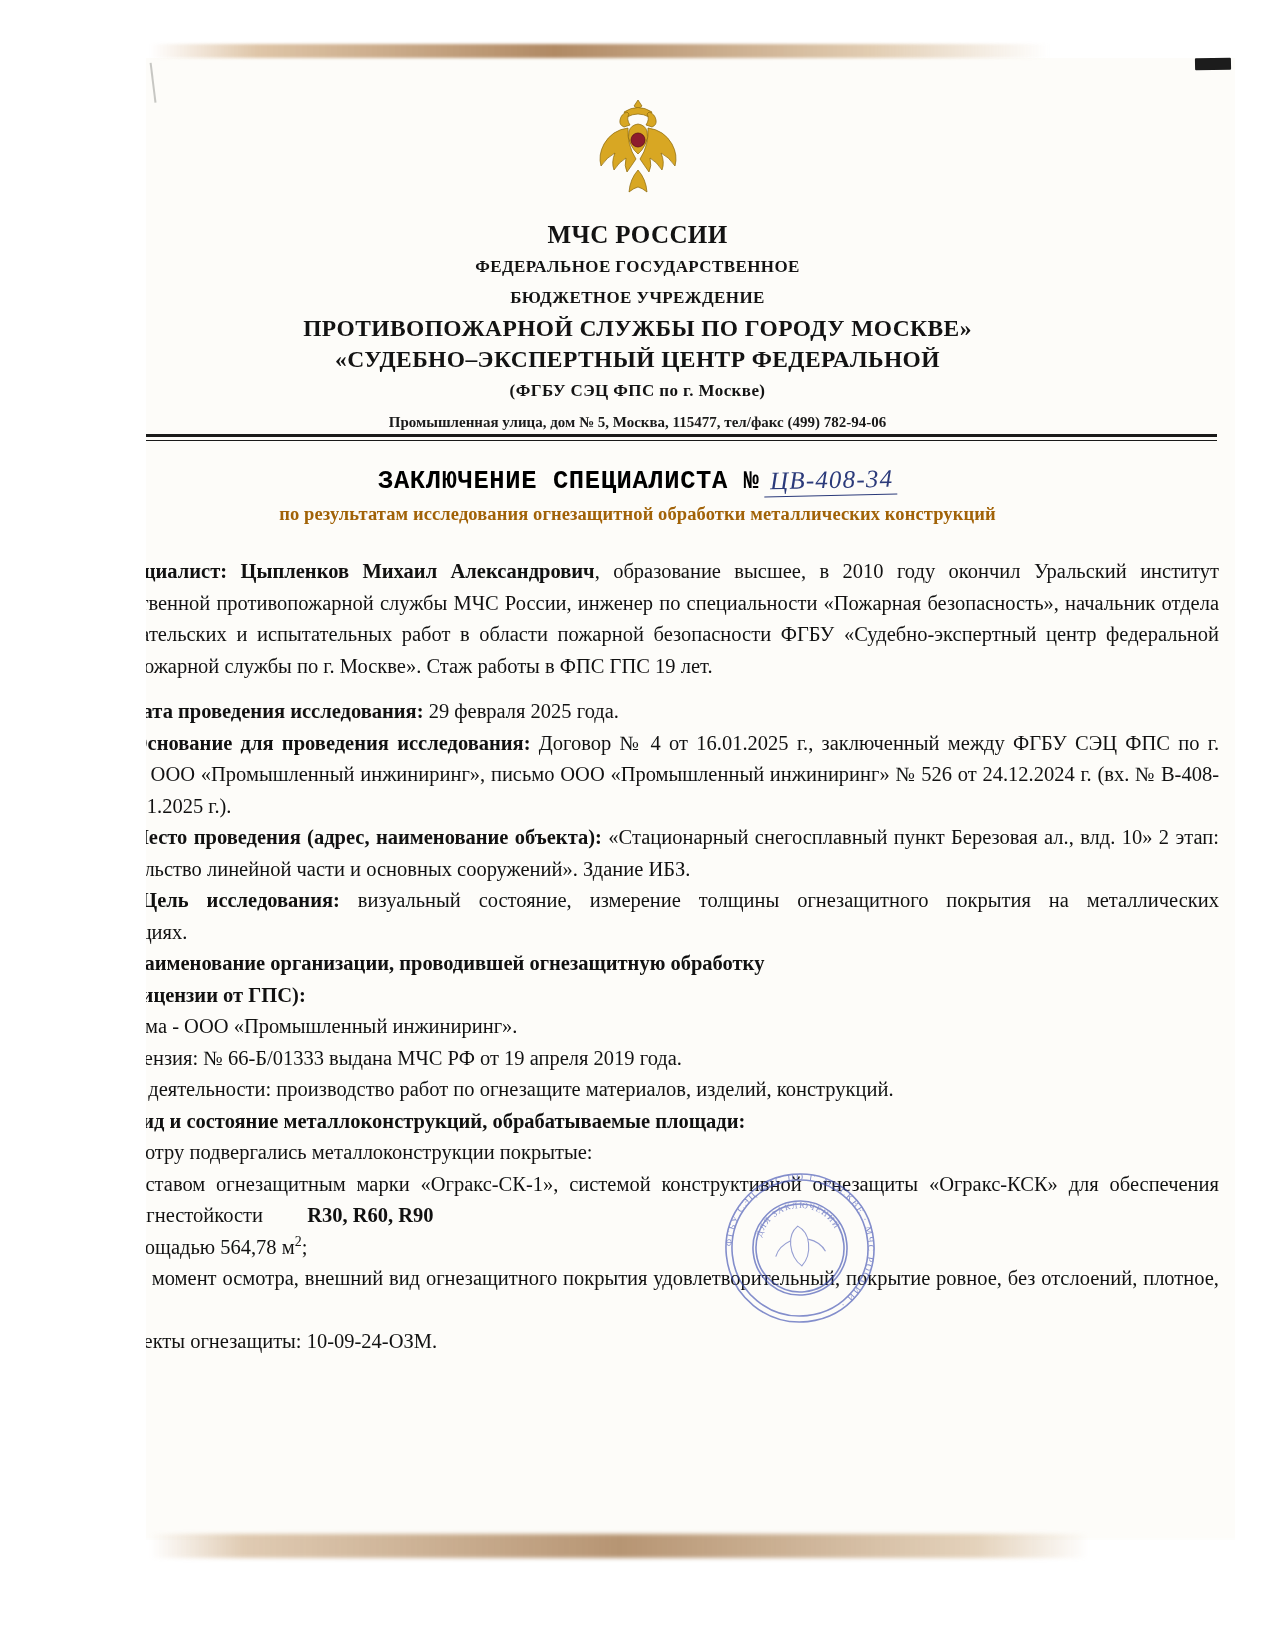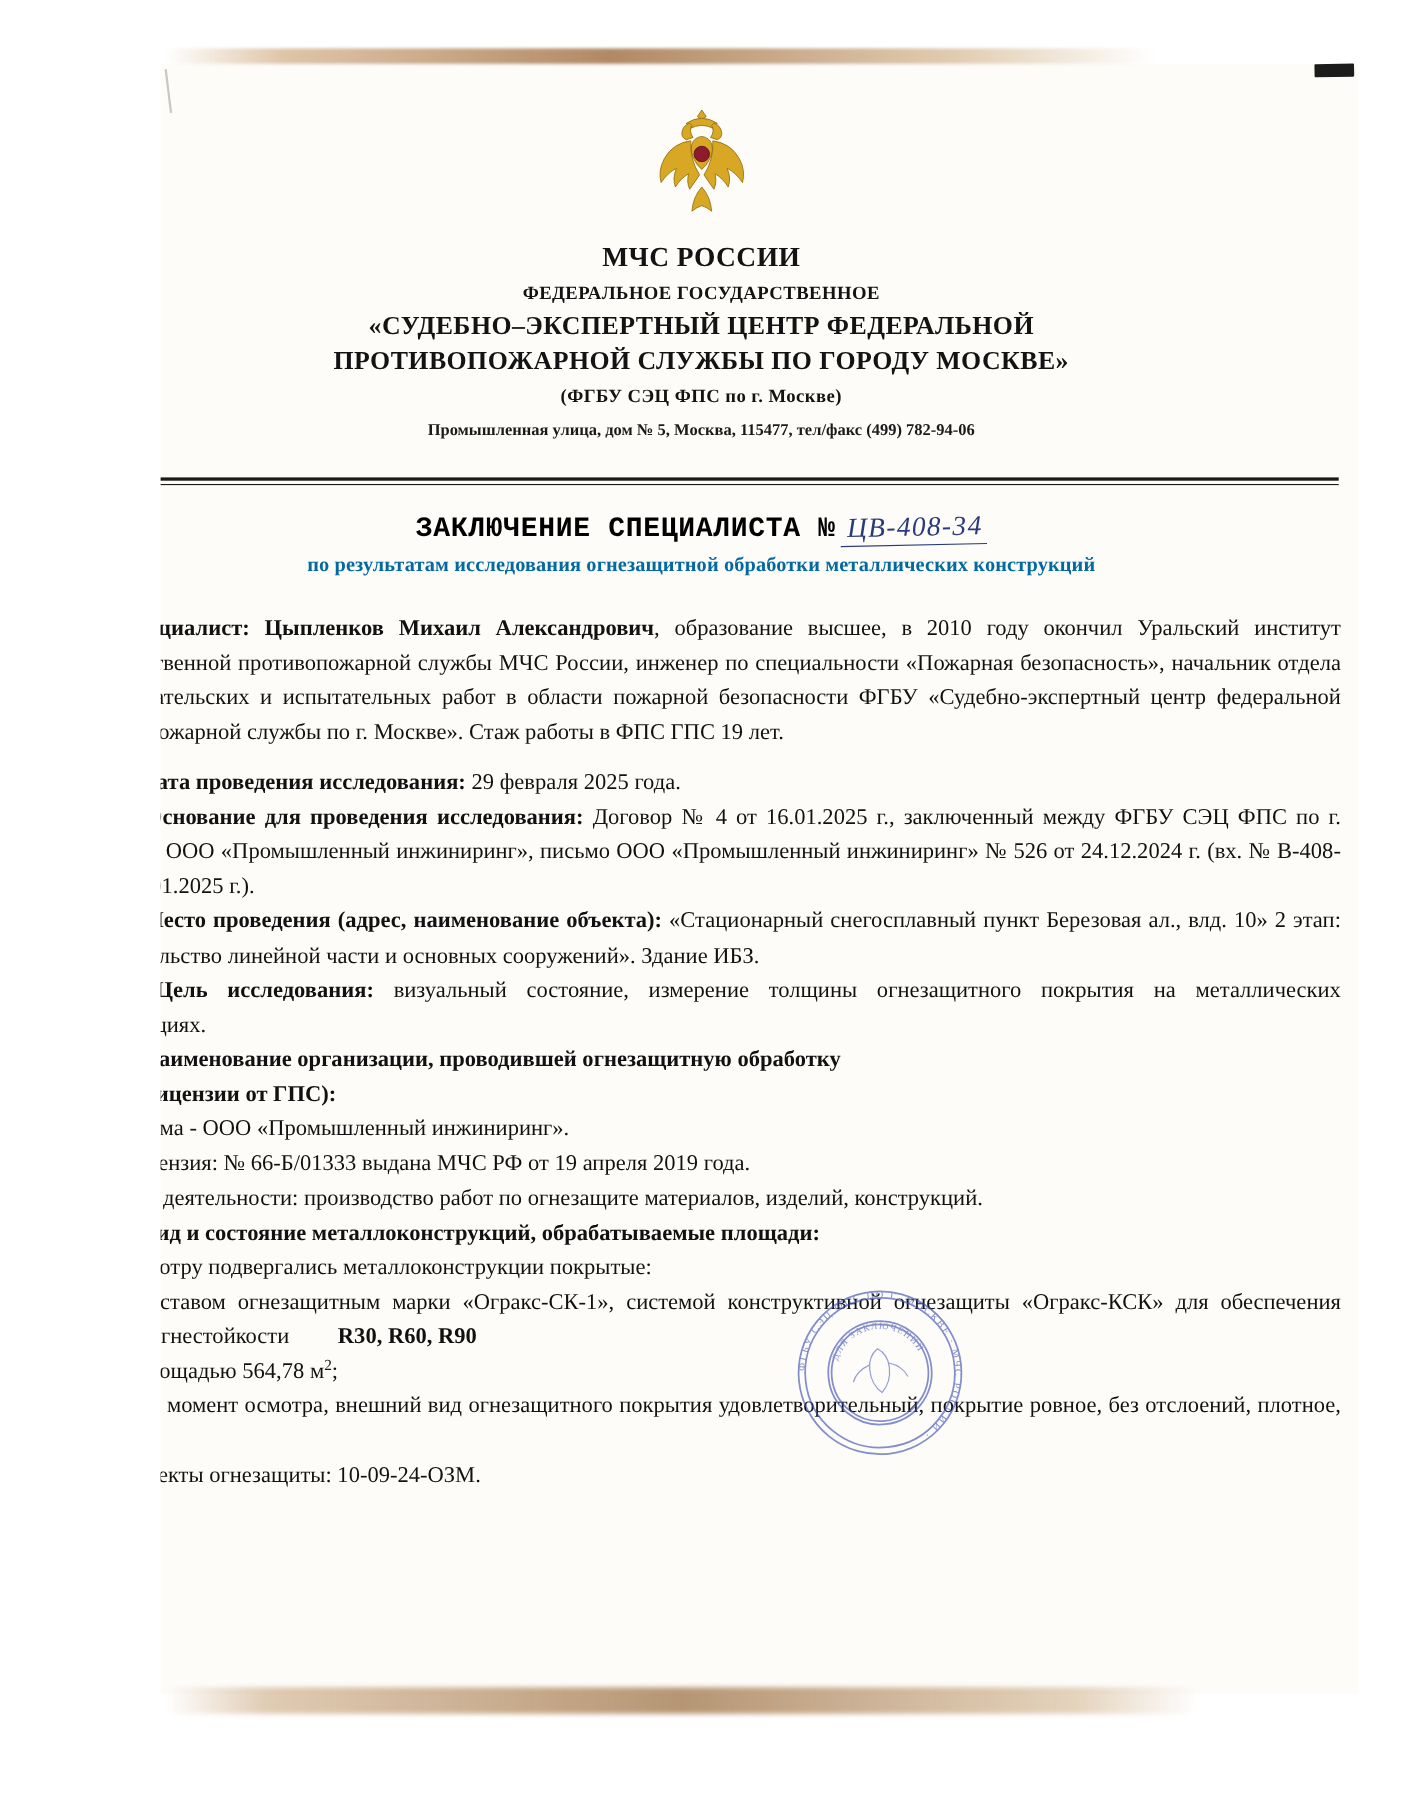--- a/index.html
+++ b/index.html
@@ -150,21 +150,21 @@
     letter-spacing: 1.2px;
     border-bottom: 1.6px solid #2b3a7a;
     padding: 0 4px 1px 6px;
     transform: rotate(-1.2deg);
     display: inline-block;
   }
   .doc-subtitle {
     margin-top: 8px;
     font-size: 18.5px;
     font-weight: bold;
-    color: #0369a1;
+    color: #a16207;
     letter-spacing: .1px;
   }
 
   
   .body {
     position: absolute;
     left: 62px;
     right: 56px;
     top: 556px;
     font-size: 20.5px;
@@ -217,22 +217,23 @@
 
         <path d="M44 74 q-8 9 -9 22 q5 -4 9 -5 q4 1 9 5 q-1 -13 -9 -22 Z"></path>
       </g>
       <circle cx="44" cy="44" r="7" fill="#8d1b2d" stroke="#5a0f1c" stroke-width="0.8"></circle>
     </svg>
   </div>
 
   <div class="header">
     <div class="l h1">МЧС РОССИИ</div>
     <div class="l h2">ФЕДЕРАЛЬНОЕ ГОСУДАРСТВЕННОЕ</div>
+    <div class="l h2">БЮДЖЕТНОЕ УЧРЕЖДЕНИЕ</div>
+    <div class="l h3">ПРОТИВОПОЖАРНОЙ СЛУЖБЫ ПО ГОРОДУ МОСКВЕ»</div>
     <div class="l h3">«СУДЕБНО–ЭКСПЕРТНЫЙ ЦЕНТР ФЕДЕРАЛЬНОЙ</div>
-    <div class="l h3">ПРОТИВОПОЖАРНОЙ СЛУЖБЫ ПО ГОРОДУ МОСКВЕ»</div>
     <div class="l h2">(ФГБУ СЭЦ ФПС по г. Москве)</div>
     <div class="h-addr">Промышленная улица, дом № 5, Москва, 115477, тел/факс (499) 782-94-06</div>
   </div>
 
   <div class="rule-wrap">
     <div class="rule-thick"></div>
     <div class="rule-thin"></div>
   </div>
 
   <div class="title-block">

